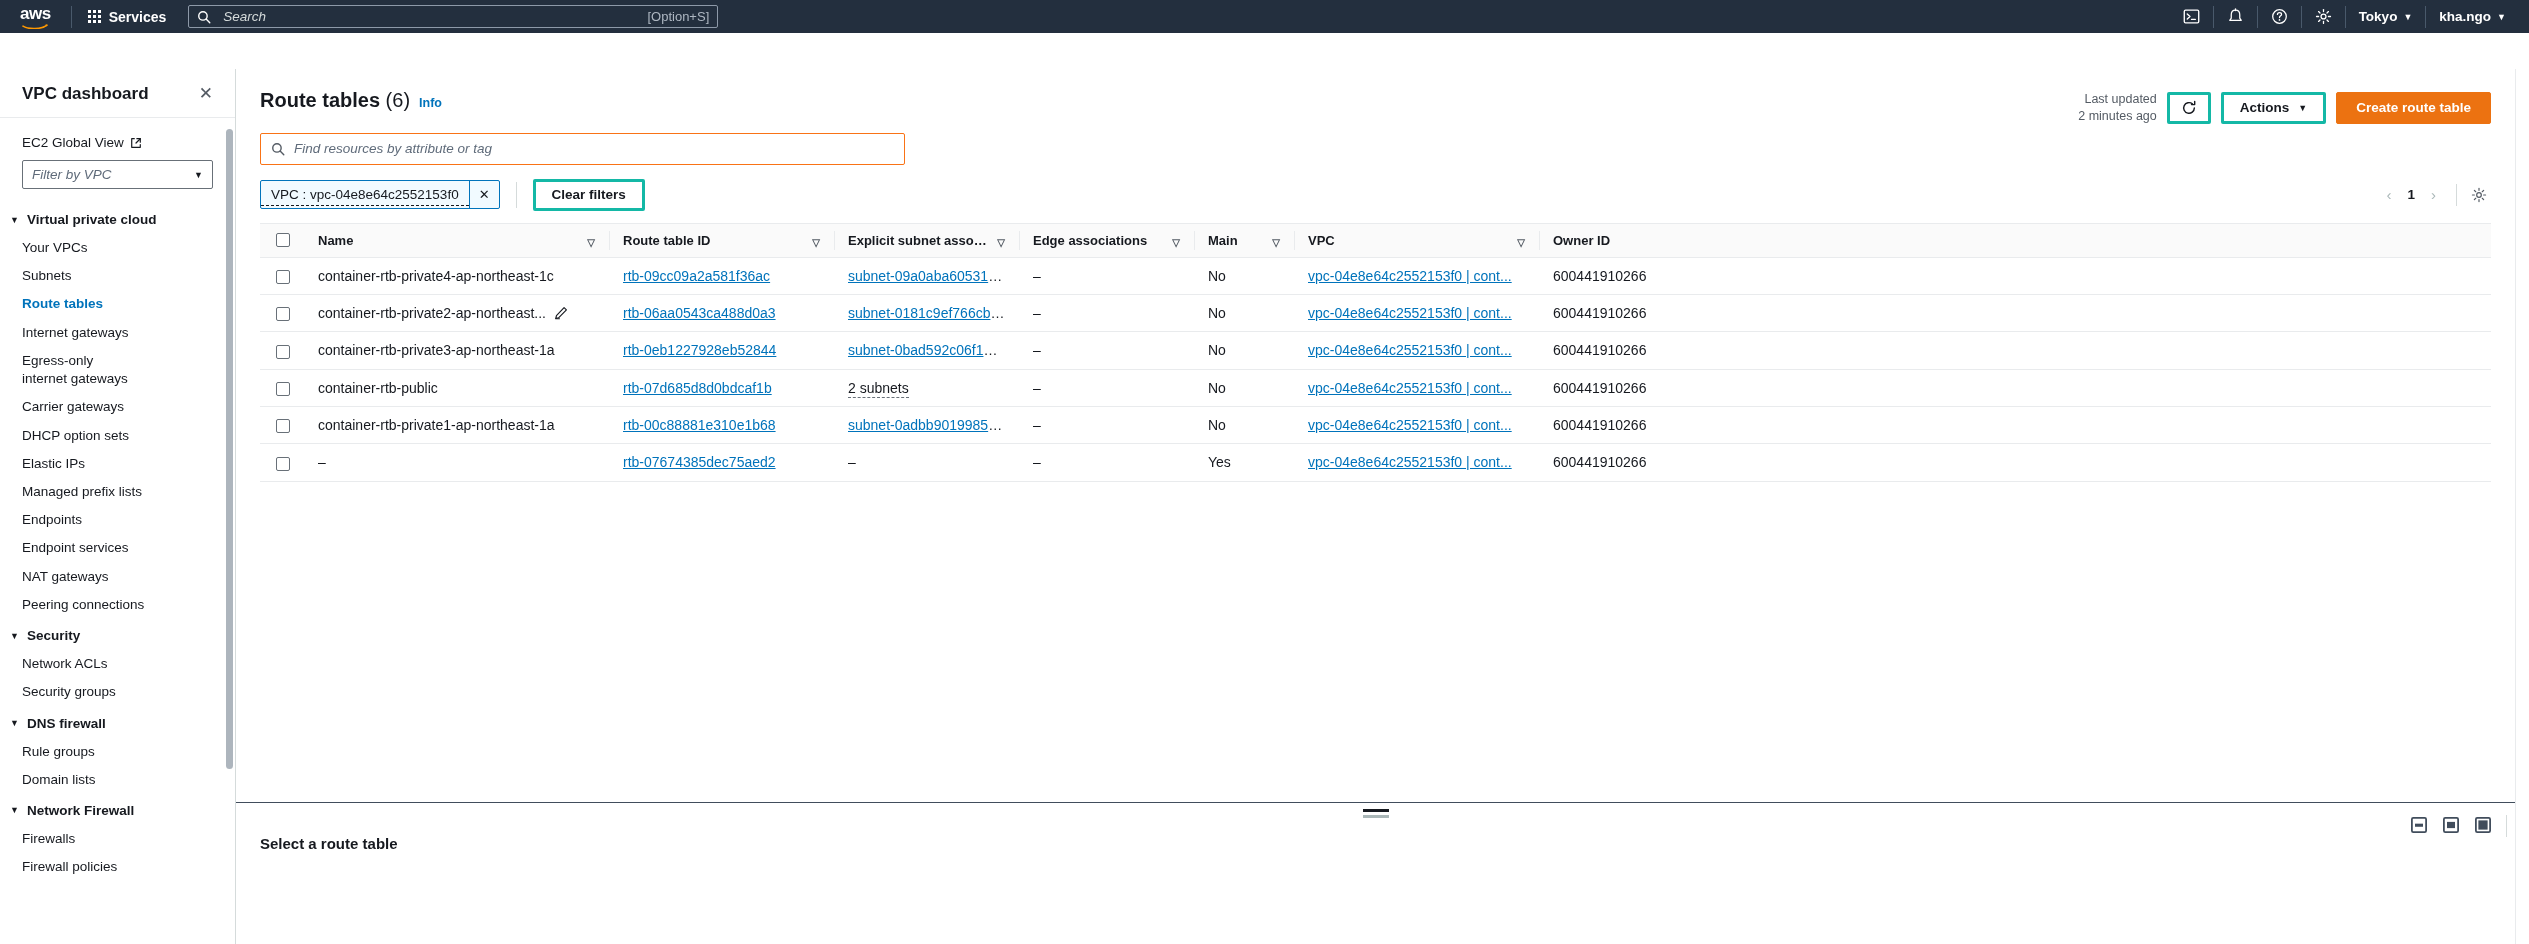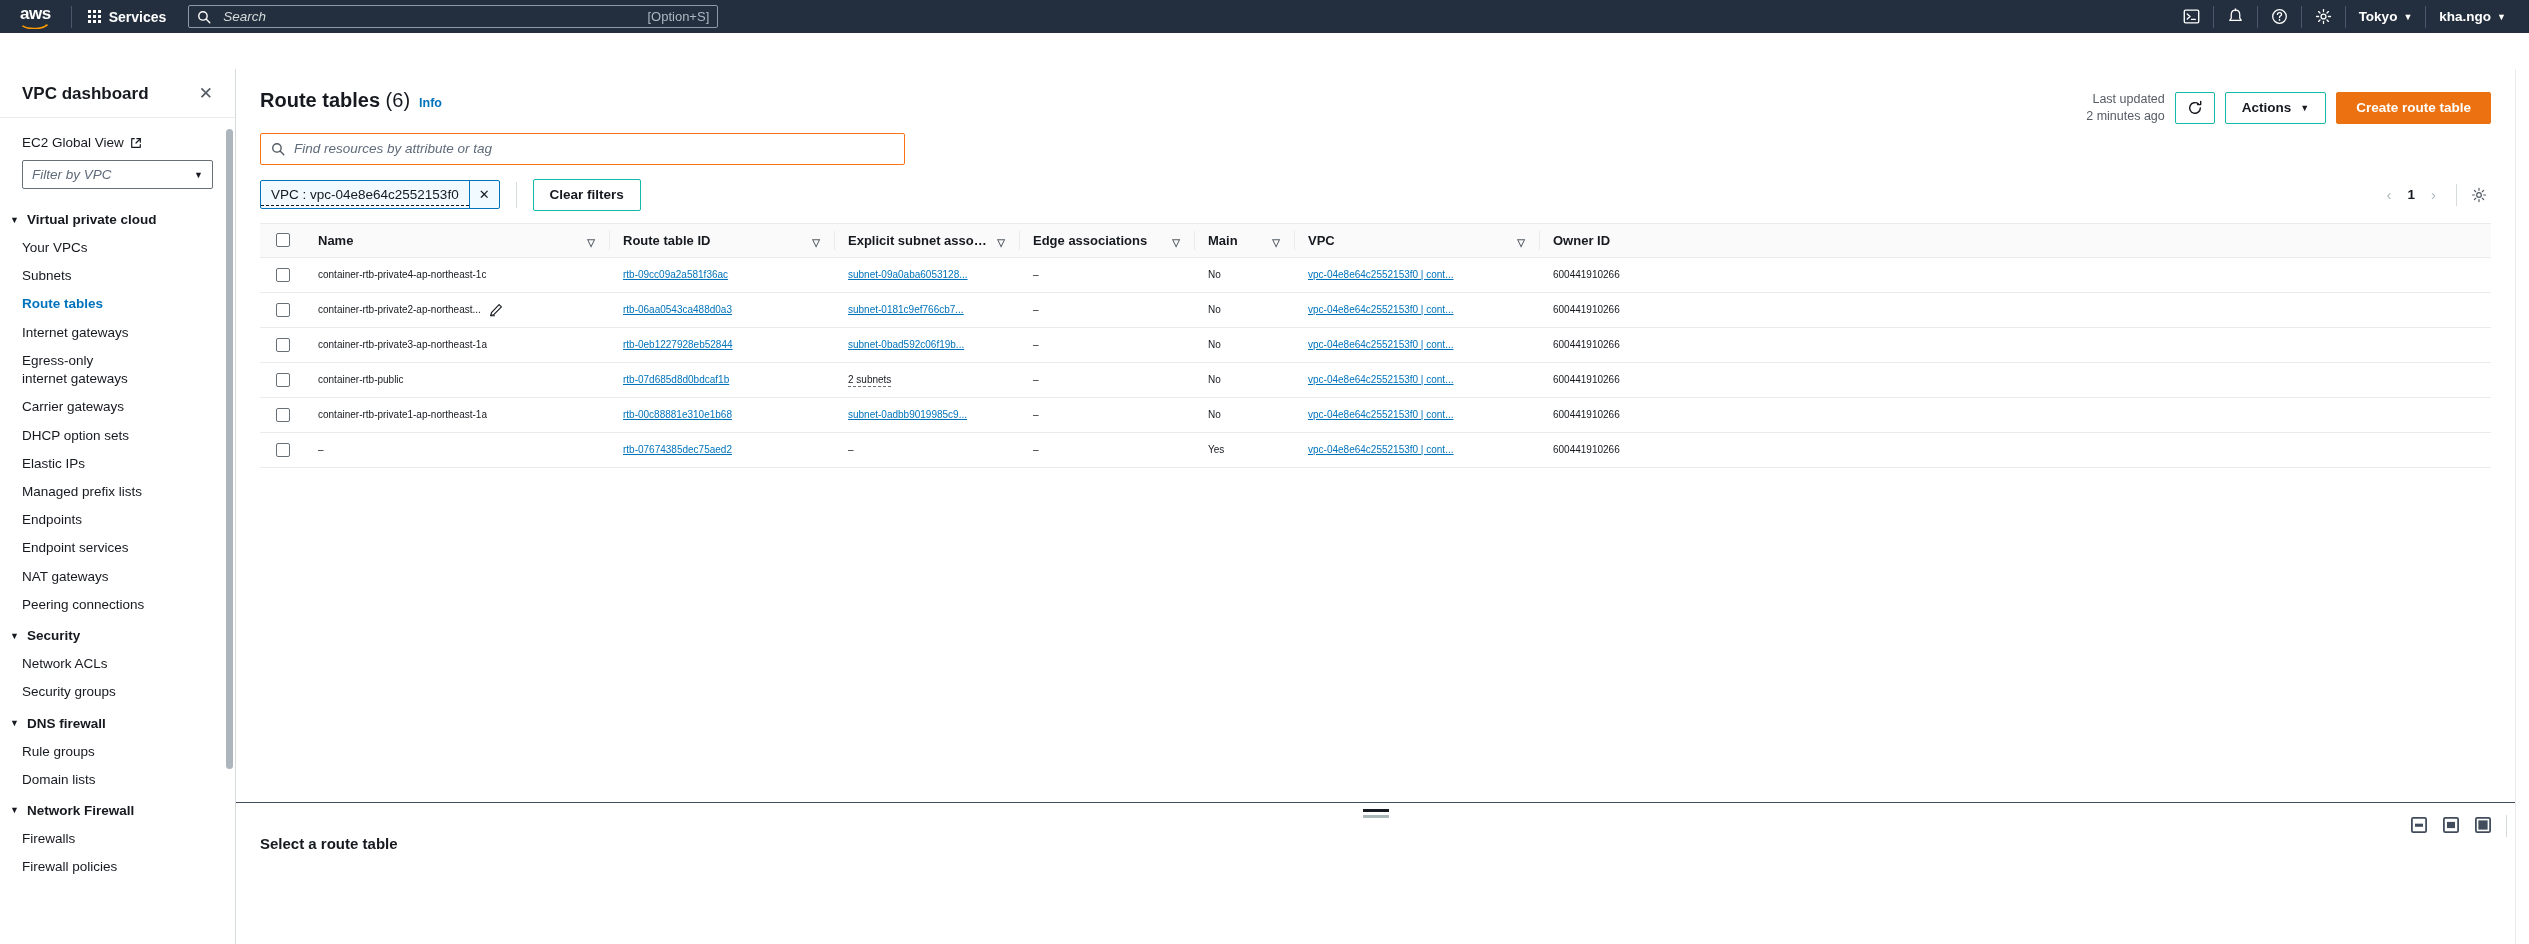--- a/index.html
+++ b/index.html
@@ -89,21 +89,21 @@
 
   .page-head { display: flex; align-items: flex-start; padding: 20px 0 4px 0; }
   .page-title { font-size: 20px; font-weight: 700; color: #16191f; }
   .page-title .count { font-weight: 400; color: #16191f; }
   .info-link { font-size: 12.5px; color: #0073bb; font-weight: 700; margin-left: 9px;
     margin-top: 7px; cursor: pointer; }
   .head-right { margin-left: auto; display: flex; align-items: center; gap: 10px;
     padding-top: 2px; }
   .last-updated { font-size: 12.5px; color: #545b64; text-align: right; line-height: 1.35; }
   .btn {
-    border: 1px solid #14b8a6; border-radius: 2px; background: #fff;
+    border: 3px solid #14b8a6; border-radius: 2px; background: #fff;
     color: #16191f; font-size: 13.5px; font-weight: 700; padding: 6px 16px;
     cursor: pointer; display: inline-flex; align-items: center; gap: 9px;
     font-family: inherit; height: 32px;
   }
   .btn-icon { padding: 6px 11px; }
   .btn-primary {
     background: #ec7211; border: 1px solid #ec7211; color: #fff;
     padding: 6px 19px;
   }
 
@@ -144,21 +144,21 @@
   }
   thead th .th-inner { display: flex; align-items: flex-end; padding: 0 14px 0 14px; }
   thead th .th-label { overflow: hidden; text-overflow: ellipsis; white-space: nowrap; }
   thead th .sort { margin-left: auto; color: #545b64; font-size: 10px;
     padding-left: 8px; cursor: pointer; }
   thead th.divided::before {
     content: ""; position: absolute; left: 0; top: 7px; bottom: 7px;
     width: 1px; background: #e9ebed;
   }
   tbody td {
-    font-size: 10px; color: #16191f; padding: 10px 14px;
+    font-size: 14px; color: #16191f; padding: 10px 14px;
     border-bottom: 1px solid #e9ebed; white-space: nowrap;
     overflow: hidden; text-overflow: ellipsis;
   }
   .cb {
     width: 14px; height: 14px; border: 1px solid #687078; border-radius: 2px;
     background: #fff; display: inline-block; cursor: pointer; vertical-align: middle;
   }
   .col-cb { width: 44px; }
   .link { color: #0073bb; text-decoration: underline; cursor: pointer; }
   .dotted { border-bottom: 1px dashed #687078; cursor: pointer; padding-bottom: 1px; }

